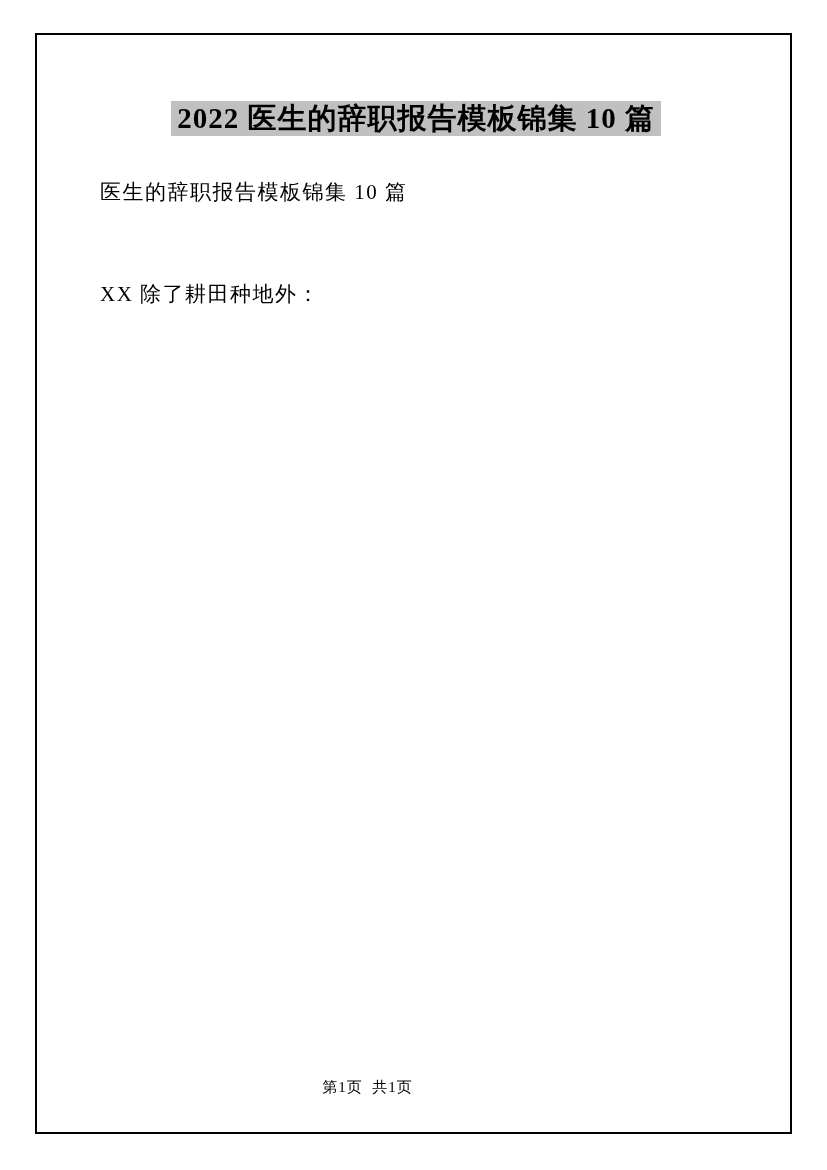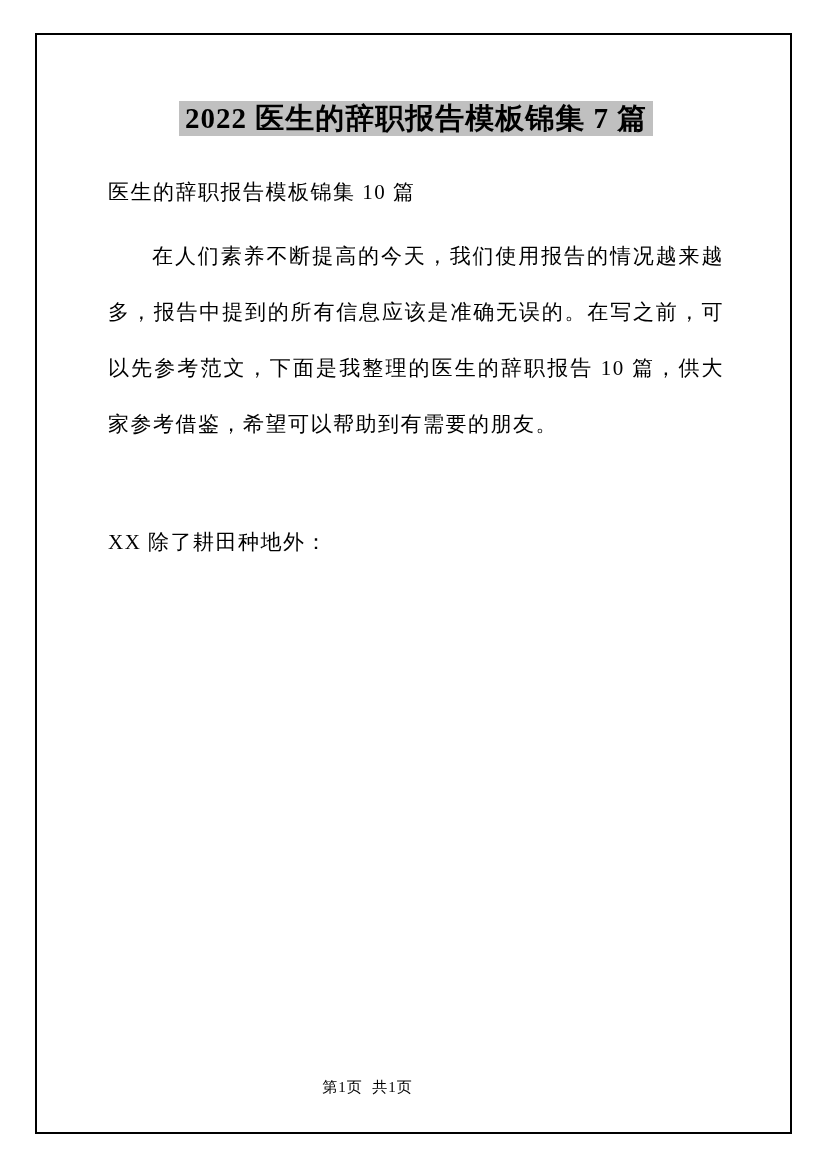--- a/index.html
+++ b/index.html
@@ -38,21 +38,21 @@
     font-weight: bold;
     line-height: 43px;
     letter-spacing: 1px;
   }
   .doc-title .hl {
     background: #c0c0c0;
     padding: 1px 6px 2px 6px;
     box-decoration-break: clone;
   }
   .para {
-    margin: 8px;
+    margin: 0;
     font-size: 21px;
     line-height: 56px;
     letter-spacing: 1.5px;
     text-align: justify;
     text-justify: inter-character;
   }
   .para.indent {
     text-indent: 44px;
   }
   .spacer {
@@ -72,25 +72,24 @@
 </style>
 </head>
 <body>
 
 <div class="page">
 
   <div class="frame"></div>
 
   <div class="content">
 
-    <h1 class="doc-title"><span class="hl">2022 医生的辞职报告模板锦集 7 篇</span></h1>
+    <h1 class="doc-title"><span class="hl">2022 医生的辞职报告模板锦集 10 篇</span></h1>
 
     <p class="para">医生的辞职报告模板锦集 10 篇</p>
 
-    <p class="para indent">在人们素养不断提高的今天，我们使用报告的情况越来越多，报告中提到的所有信息应该是准确无误的。在写之前，可以先参考范文，下面是我整理的医生的辞职报告 10 篇，供大家参考借鉴，希望可以帮助到有需要的朋友。</p>
 
     <div class="spacer"></div>
 
 
     <p class="para">XX 除了耕田种地外：</p>
 
 
 
   </div>
 

